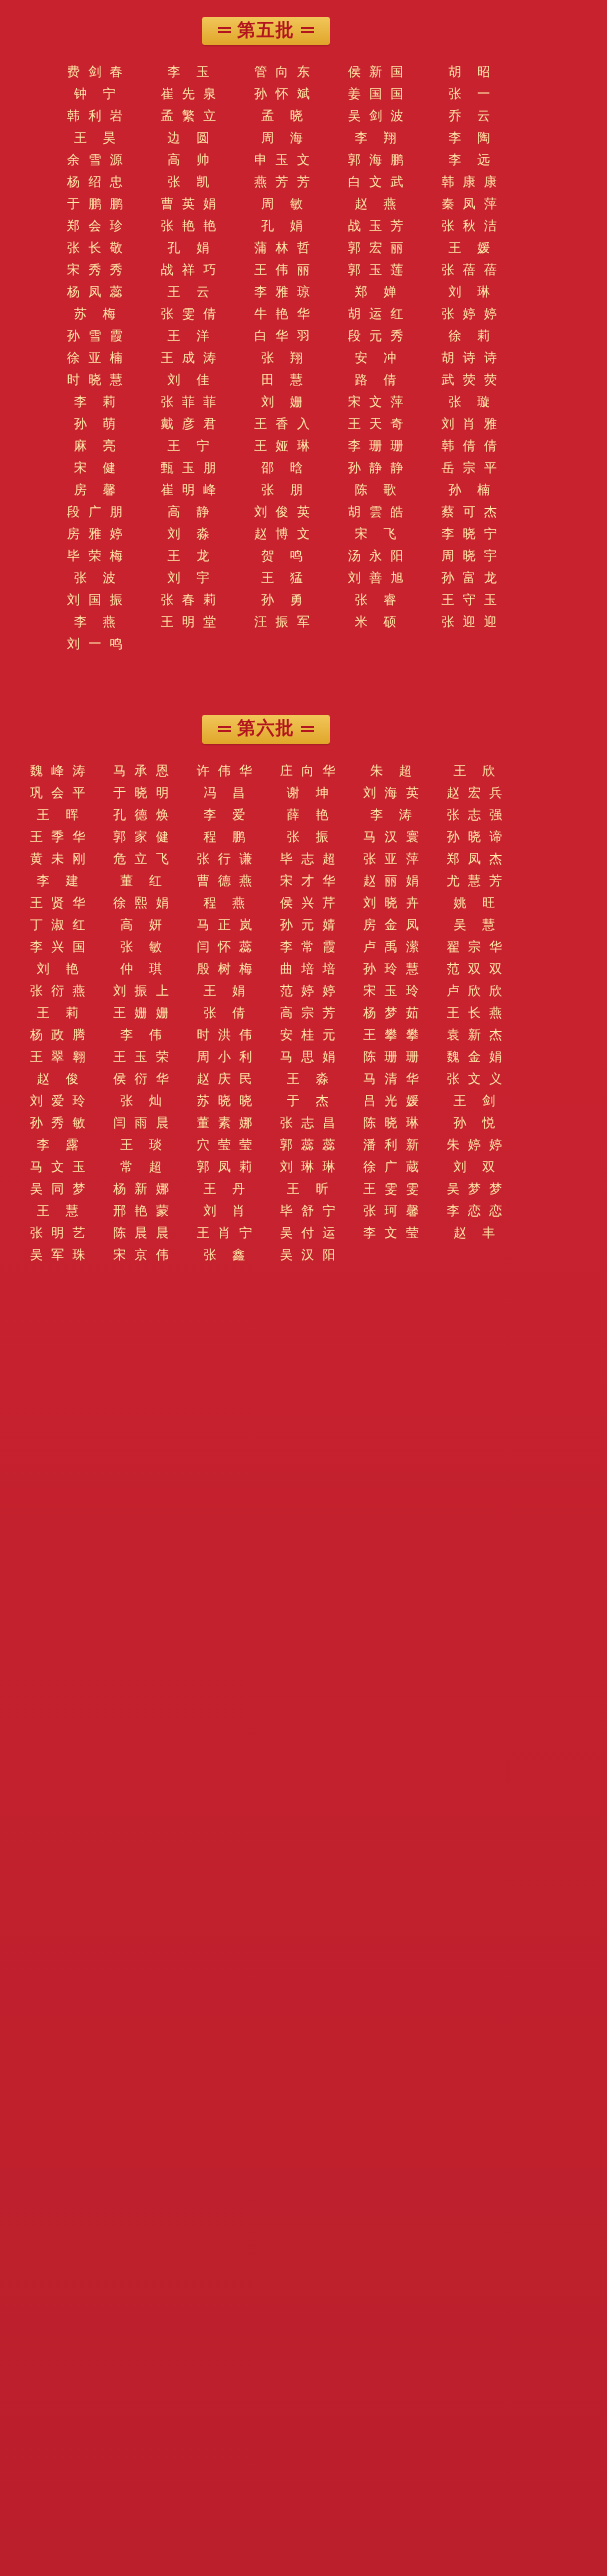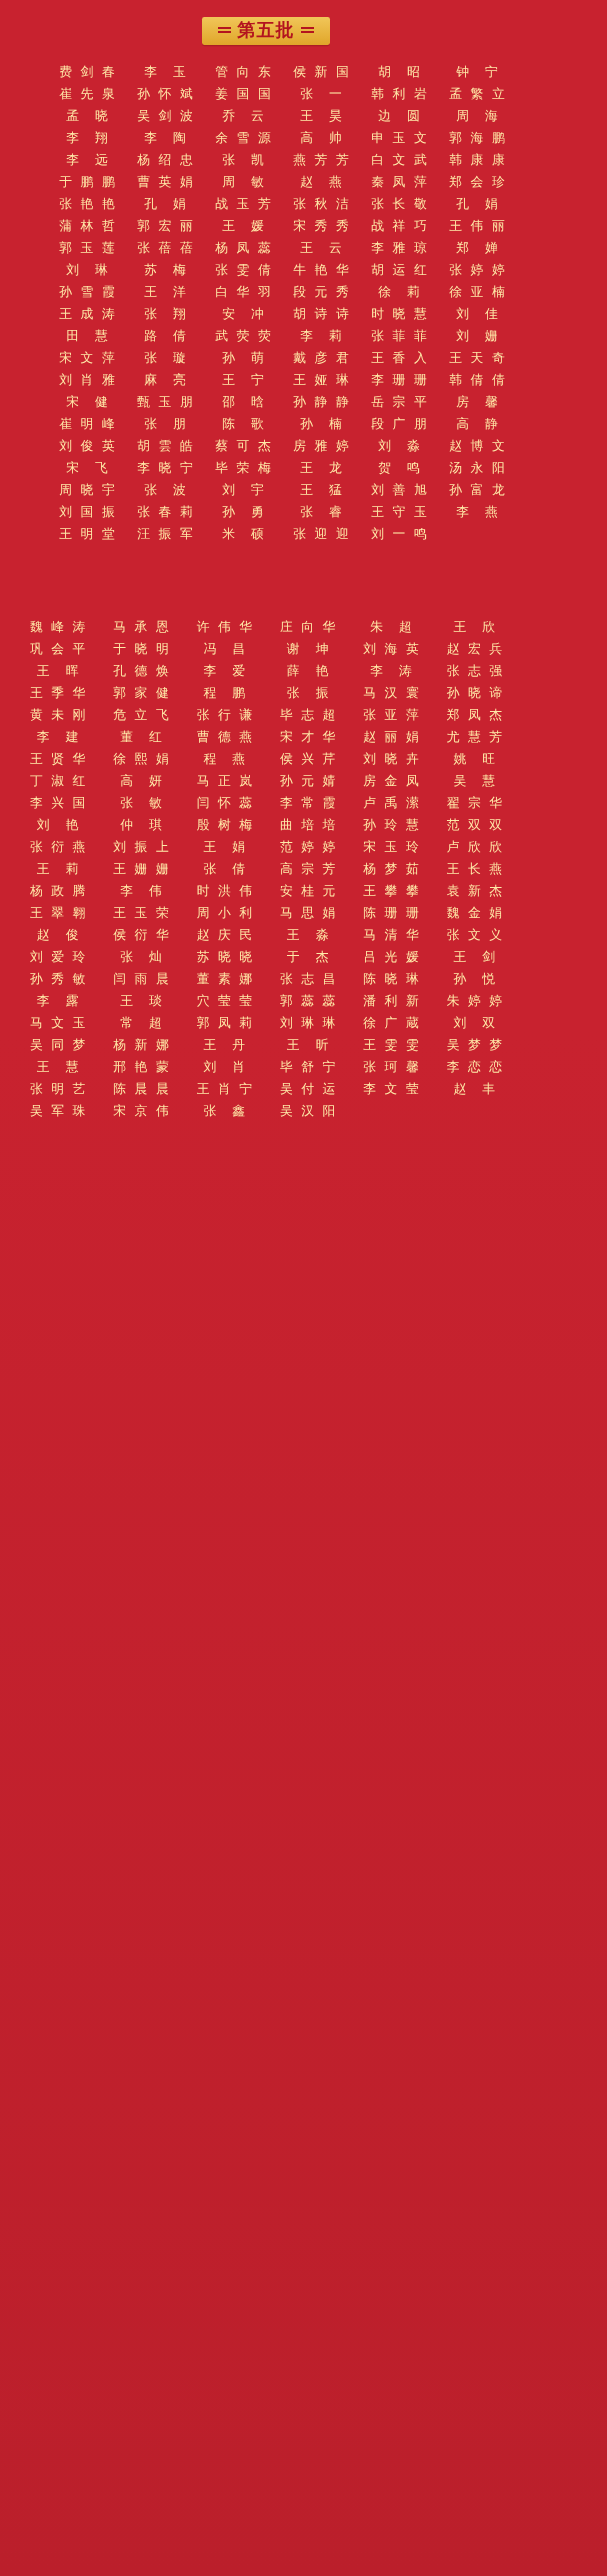--- a/index.html
+++ b/index.html
@@ -89,21 +89,21 @@
 <div class="page">
 
   <div class="section">
     <div class="banner-wrap">
       <div class="banner">
         <span class="banner-dash"></span>
         <span class="banner-title">第五批</span>
         <span class="banner-dash"></span>
       </div>
     </div>
-    <div class="names-grid" id="grid-0" style="grid-template-columns: repeat(6, 1fr); padding-left: 48px;">
+    <div class="names-grid" id="grid-0" style="grid-template-columns: repeat(5, 1fr); padding-left: 48px;">
         <div class="name-cell spread3">费剑春</div>
         <div class="name-cell spread2">李玉</div>
         <div class="name-cell spread3">管向东</div>
         <div class="name-cell spread3">侯新国</div>
         <div class="name-cell spread2">胡昭</div>
         <div class="name-cell spread2">钟宁</div>
         <div class="name-cell spread3">崔先泉</div>
         <div class="name-cell spread3">孙怀斌</div>
         <div class="name-cell spread3">姜国国</div>
         <div class="name-cell spread2">张一</div>
@@ -231,20 +231,27 @@
         <div class="name-cell empty">&nbsp;</div>
         <div class="name-cell empty">&nbsp;</div>
         <div class="name-cell empty">&nbsp;</div>
         <div class="name-cell empty">&nbsp;</div>
       </div>
   </div>
 
   <div class="spacer-lg"></div>
 
   <div class="section">
+    <div class="banner-wrap">
+      <div class="banner">
+        <span class="banner-dash"></span>
+        <span class="banner-title">第六批</span>
+        <span class="banner-dash"></span>
+      </div>
+    </div>
     <div class="names-grid" id="grid-1" style="grid-template-columns: repeat(6, 1fr);">
         <div class="name-cell spread3">魏峰涛</div>
         <div class="name-cell spread3">马承恩</div>
         <div class="name-cell spread3">许伟华</div>
         <div class="name-cell spread3">庄向华</div>
         <div class="name-cell spread2">朱超</div>
         <div class="name-cell spread2">王欣</div>
         <div class="name-cell spread3">巩会平</div>
         <div class="name-cell spread3">于晓明</div>
         <div class="name-cell spread2">冯昌</div>

